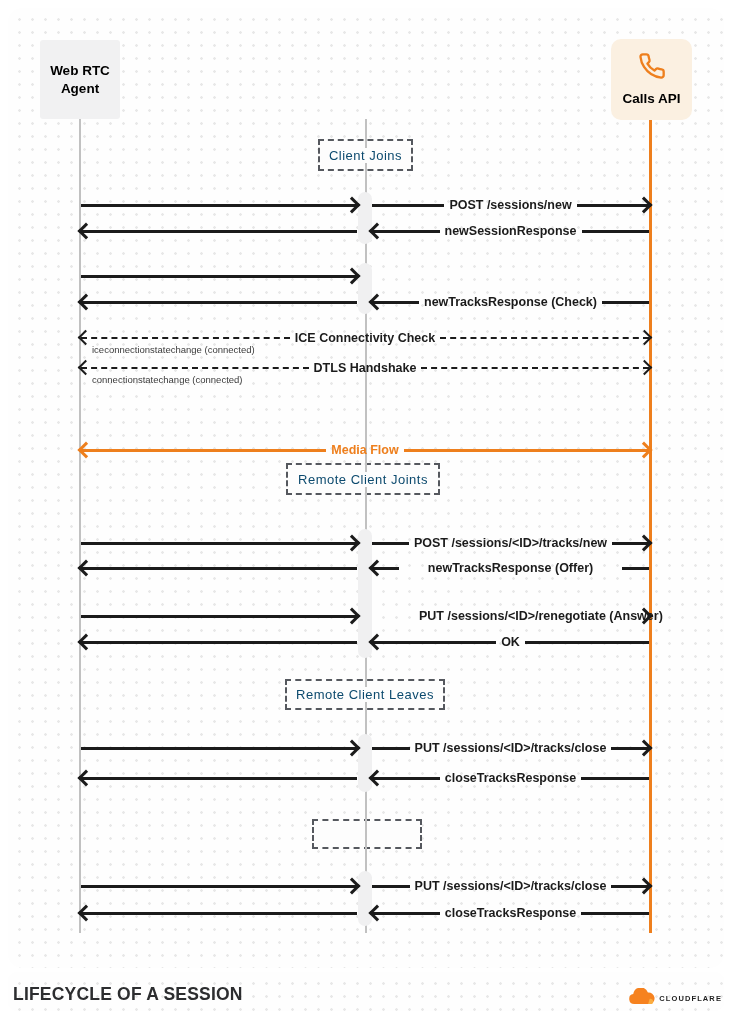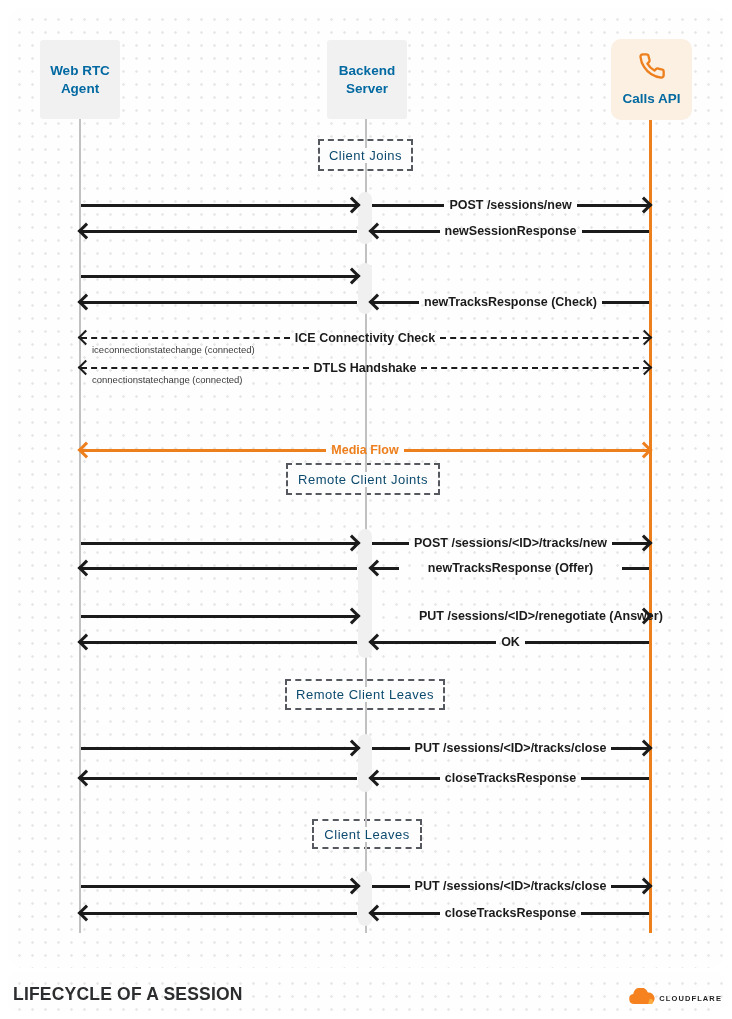--- a/index.html
+++ b/index.html
@@ -7,21 +7,21 @@
         font-family:"Liberation Sans",sans-serif;}
   .panel{position:absolute;left:8px;width:716px;background-color:#fefefe;
          background-image:radial-gradient(#e8e8e8 1.3px, transparent 1.45px);
          background-size:13px 13px;background-position:5px 5px;}
   .panel-a{top:8px;height:960px;border-radius:16px;}
   .panel-b{top:972px;height:39px;border-radius:10px;}
   .stage{position:absolute;inset:0;}
 
   
   .actor{position:absolute;display:flex;flex-direction:column;align-items:center;justify-content:center;
-         gap:5px;text-align:center;font-weight:700;font-size:13.5px;line-height:1.3;color:#0369a1;}
+         gap:5px;text-align:center;font-weight:700;font-size:13.5px;line-height:1.3;color:#000000;}
   .actor-gray{background:#f1f1f2;border-radius:3px;}
   .actor-cream{background:#fbf0e1;border-radius:10px;}
 
   
   .lifeline{position:absolute;top:119px;height:814px;width:2px;background:#c1c1c1;}
   .lifeline-orange{width:3px;background:#ee7f1d;}
 
   
   .activation{position:absolute;left:358px;width:14px;background:#f0f0f1;border-radius:7px;}
 
@@ -74,23 +74,20 @@
 
     <div class="phase-label" style="left:318px;top:139px;width:95px;height:32px;">
         <span>Client Joins</span>
       </div>
     <div class="phase-label" style="left:286px;top:463px;width:154px;height:32px;">
         <span>Remote Client Joints</span>
       </div>
     <div class="phase-label" style="left:285px;top:679px;width:160px;height:31px;">
         <span>Remote Client Leaves</span>
       </div>
-    <div class="phase-label" style="left:312px;top:819px;width:110px;height:30px;">
-        <span>Client Leaves</span>
-      </div>
 
     <div class="msg" style="left:81px;top:194px;width:276px;">
         <span class="seg"></span>
         <i class="head head-r"></i>
       </div>
     <div class="msg" style="left:372px;top:194px;width:277px;">
         <span class="seg"></span>
         <span class="albl">POST /sessions/new</span>
         <span class="seg"></span>
         <i class="head head-r"></i>
@@ -232,23 +229,20 @@
         <span class="albl">closeTracksResponse</span>
         <span class="seg"></span>
       </div>
     <div class="msg" style="left:81px;top:902px;width:276px;">
         <i class="head head-l"></i>
         <span class="seg"></span>
       </div>
 
     <div class="actor actor-gray" style="left:40px;top:40px;width:80px;height:79px;">
       <span>Web RTC Agent</span>
-    </div>
-    <div class="actor actor-gray" style="left:327px;top:40px;width:80px;height:79px;">
-      <span>Backend Server</span>
     </div>
     <div class="actor actor-cream" style="left:611px;top:39px;width:81px;height:81px;">
       <span>
         <svg width="28" height="28" viewBox="0 0 24 24" fill="none" stroke="#ee7f1d" stroke-width="2" stroke-linecap="round" stroke-linejoin="round">
           <path d="M22 16.92v3a2 2 0 0 1-2.18 2 19.79 19.79 0 0 1-8.63-3.07 19.5 19.5 0 0 1-6-6 19.79 19.79 0 0 1-3.07-8.67A2 2 0 0 1 4.11 2h3a2 2 0 0 1 2 1.72 12.84 12.84 0 0 0 .7 2.81 2 2 0 0 1-.45 2.11L8.09 9.91a16 16 0 0 0 6 6l1.27-1.27a2 2 0 0 1 2.11-.45 12.84 12.84 0 0 0 2.81.7A2 2 0 0 1 22 16.92z"></path>
         </svg>
       </span>
       <span>Calls API</span>
     </div>
 

